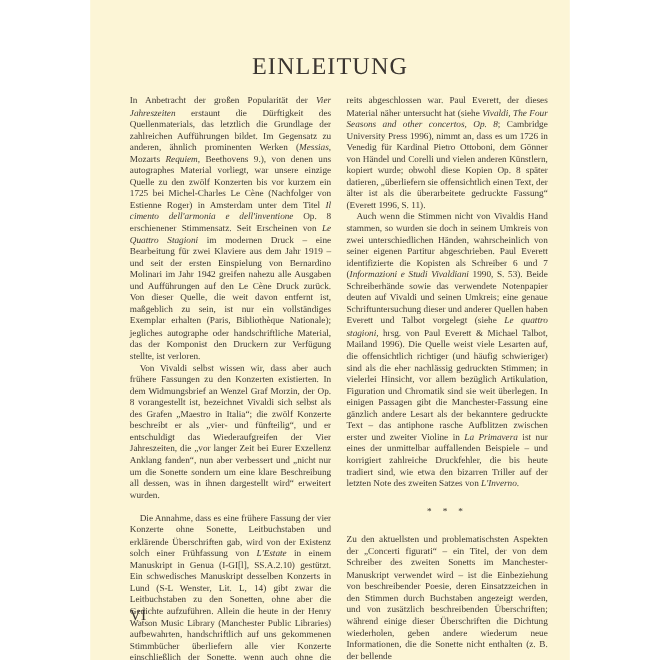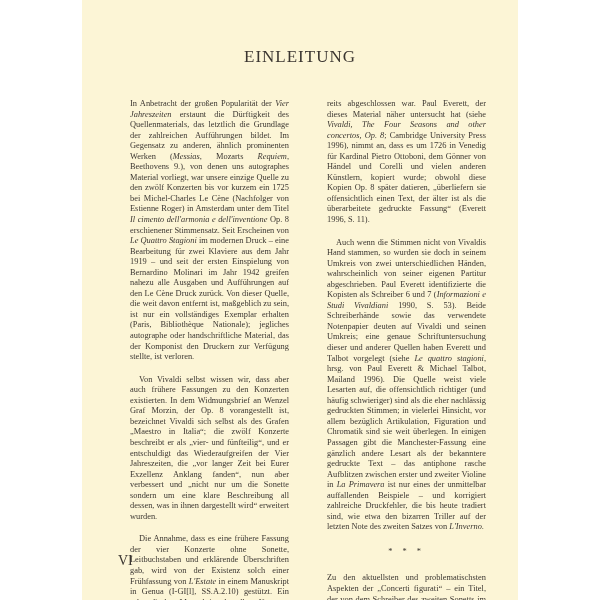--- a/index.html
+++ b/index.html
@@ -1,23 +1,23 @@
 <!DOCTYPE html>
 <html><head>
 <meta charset="utf-8">
 <style>
   html,body{margin:0;padding:0;background:#ffffff;width:600px;height:600px;overflow:hidden;}
   .page{position:absolute;left:82px;top:0;width:436px;height:600px;background:#fcf5d6;}
   .title{position:absolute;left:0;width:436px;top:47px;text-align:center;
-    font-family:"Liberation Serif","DejaVu Serif",serif;font-size:17px;letter-spacing:1px;color:#3a3530;}
+    font-family:"Liberation Serif","DejaVu Serif",serif;font-size:22px;letter-spacing:1px;color:#3a3530;}
   .col{position:absolute;top:87px;width:183px;font-family:"Liberation Serif","DejaVu Serif",serif;
     font-size:8.4px;line-height:10.55px;color:#3b3631;text-align:justify;}
   .col.left{left:36px;}
   .col.right{left:233px;}
-  .col p{margin:12px;text-indent:0;}
+  .col p{margin:0;text-indent:0;}
   .col p.ind{text-indent:9px;}
   .col p.gap{margin-top:10.5px;}
   .stars{text-align:center;letter-spacing:4px;margin:14px 0 16px 0;}
   i{font-style:italic;}
   .folio{position:absolute;left:36px;top:553px;font-family:"Liberation Serif","DejaVu Serif",serif;font-size:14px;color:#3b3631;}
 </style>
 </head>
 <body>
 
 <div class="page">

